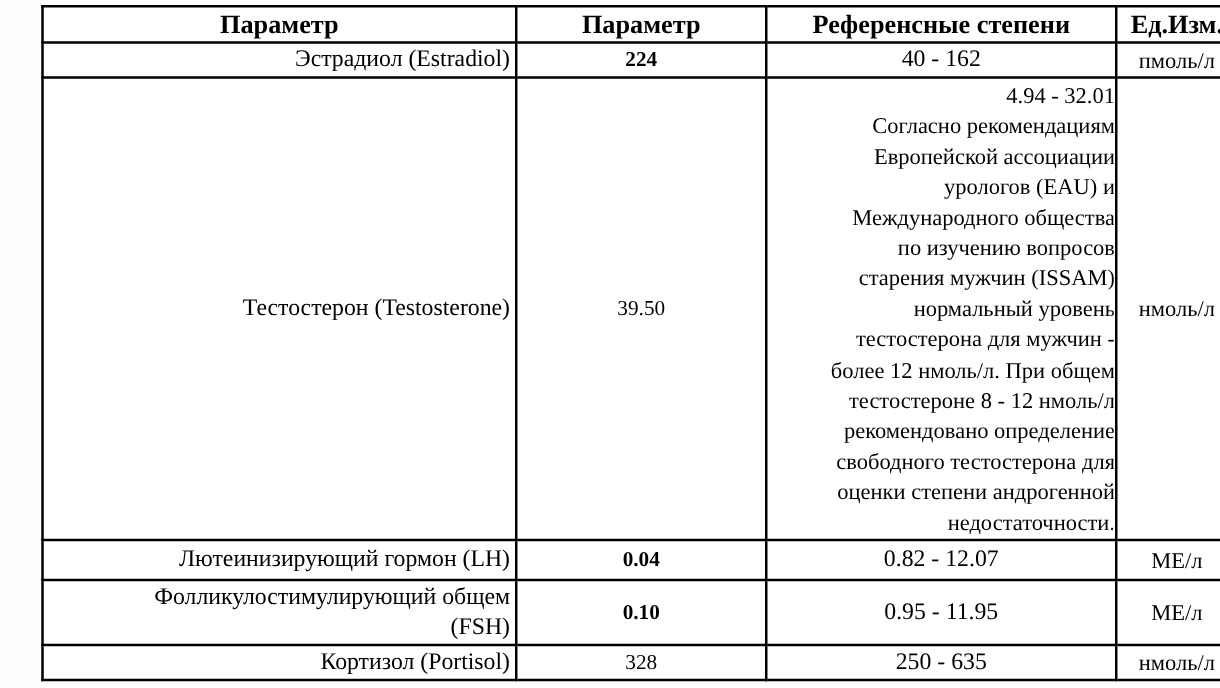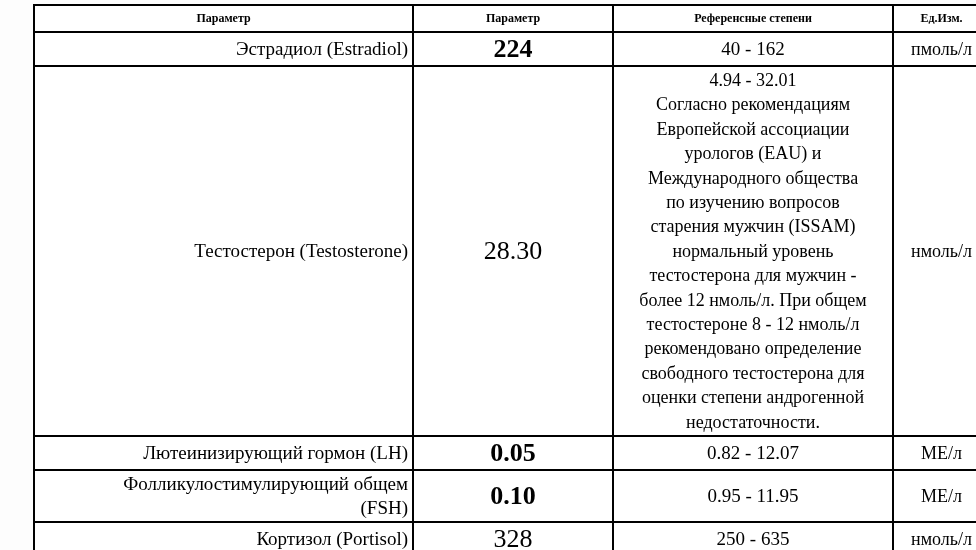--- a/index.html
+++ b/index.html
@@ -24,48 +24,49 @@
     background: #fff;
   }
   table.results th,
   table.results td {
     border: 2.5px solid #000;
     padding: 1px 4px;
     vertical-align: middle;
     overflow: hidden;
   }
   th.col-head {
-    font-size: 12px;
+    font-size: 21px;
     font-weight: bold;
     text-align: center;
     white-space: nowrap;
   }
   td.param-cell {
     font-size: 19px;
     text-align: right;
     padding-left: 5px;
     white-space: pre-line;
     line-height: 24px;
     margin-top: 39px;
   }
   td.result-cell {
-    font-size: 26px;
+    font-size: 17px;
     text-align: center;
   }
   td.result-cell.bold { font-weight: bold; }
   td.reference-cell {
     font-size: 19px;
     text-align: center;
     border-radius: 12px;
   }
   td.reference-cell.multiline {
     font-size: 18px;
     line-height: 24.4px;
     white-space: pre-line;
     padding: 1px 0;
+    text-align: right;
   }
   td.units-cell {
     font-size: 18px;
     text-align: center;
     white-space: nowrap;
   }
   tr.r-header  { height: 27px; }
   tr.r-row1    { height: 27px; }
   tr.r-row2    { height: 368px; }
   tr.r-row3    { height: 32px; }
@@ -93,41 +94,41 @@
     </thead>
     <tbody>
       <tr class="r-row1">
         <td class="param-cell">Эстрадиол (Estradiol)</td>
         <td class="result-cell bold">224</td>
         <td class="reference-cell">40 - 162</td>
         <td class="units-cell">пмоль/л</td>
       </tr>
       <tr class="r-row2">
         <td class="param-cell">Тестостерон (Testosterone)</td>
-        <td class="result-cell">28.30</td>
+        <td class="result-cell">39.50</td>
         <td class="reference-cell multiline">4.94 - 32.01
 Согласно рекомендациям
 Европейской ассоциации
 урологов (EAU) и
 Международного общества
 по изучению вопросов
 старения мужчин (ISSAM)
 нормальный уровень
 тестостерона для мужчин -
 более 12 нмоль/л. При общем
 тестостероне 8 - 12 нмоль/л
 рекомендовано определение
 свободного тестостерона для
 оценки степени андрогенной
 недостаточности.</td>
         <td class="units-cell">нмоль/л</td>
       </tr>
       <tr class="r-row3">
         <td class="param-cell">Лютеинизирующий гормон (LH)</td>
-        <td class="result-cell bold">0.05</td>
+        <td class="result-cell bold">0.04</td>
         <td class="reference-cell">0.82 - 12.07</td>
         <td class="units-cell">МЕ/л</td>
       </tr>
       <tr class="r-row4">
         <td class="param-cell">Фолликулостимулирующий общем
 (FSH)</td>
         <td class="result-cell bold">0.10</td>
         <td class="reference-cell">0.95 - 11.95</td>
         <td class="units-cell">МЕ/л</td>
       </tr>

